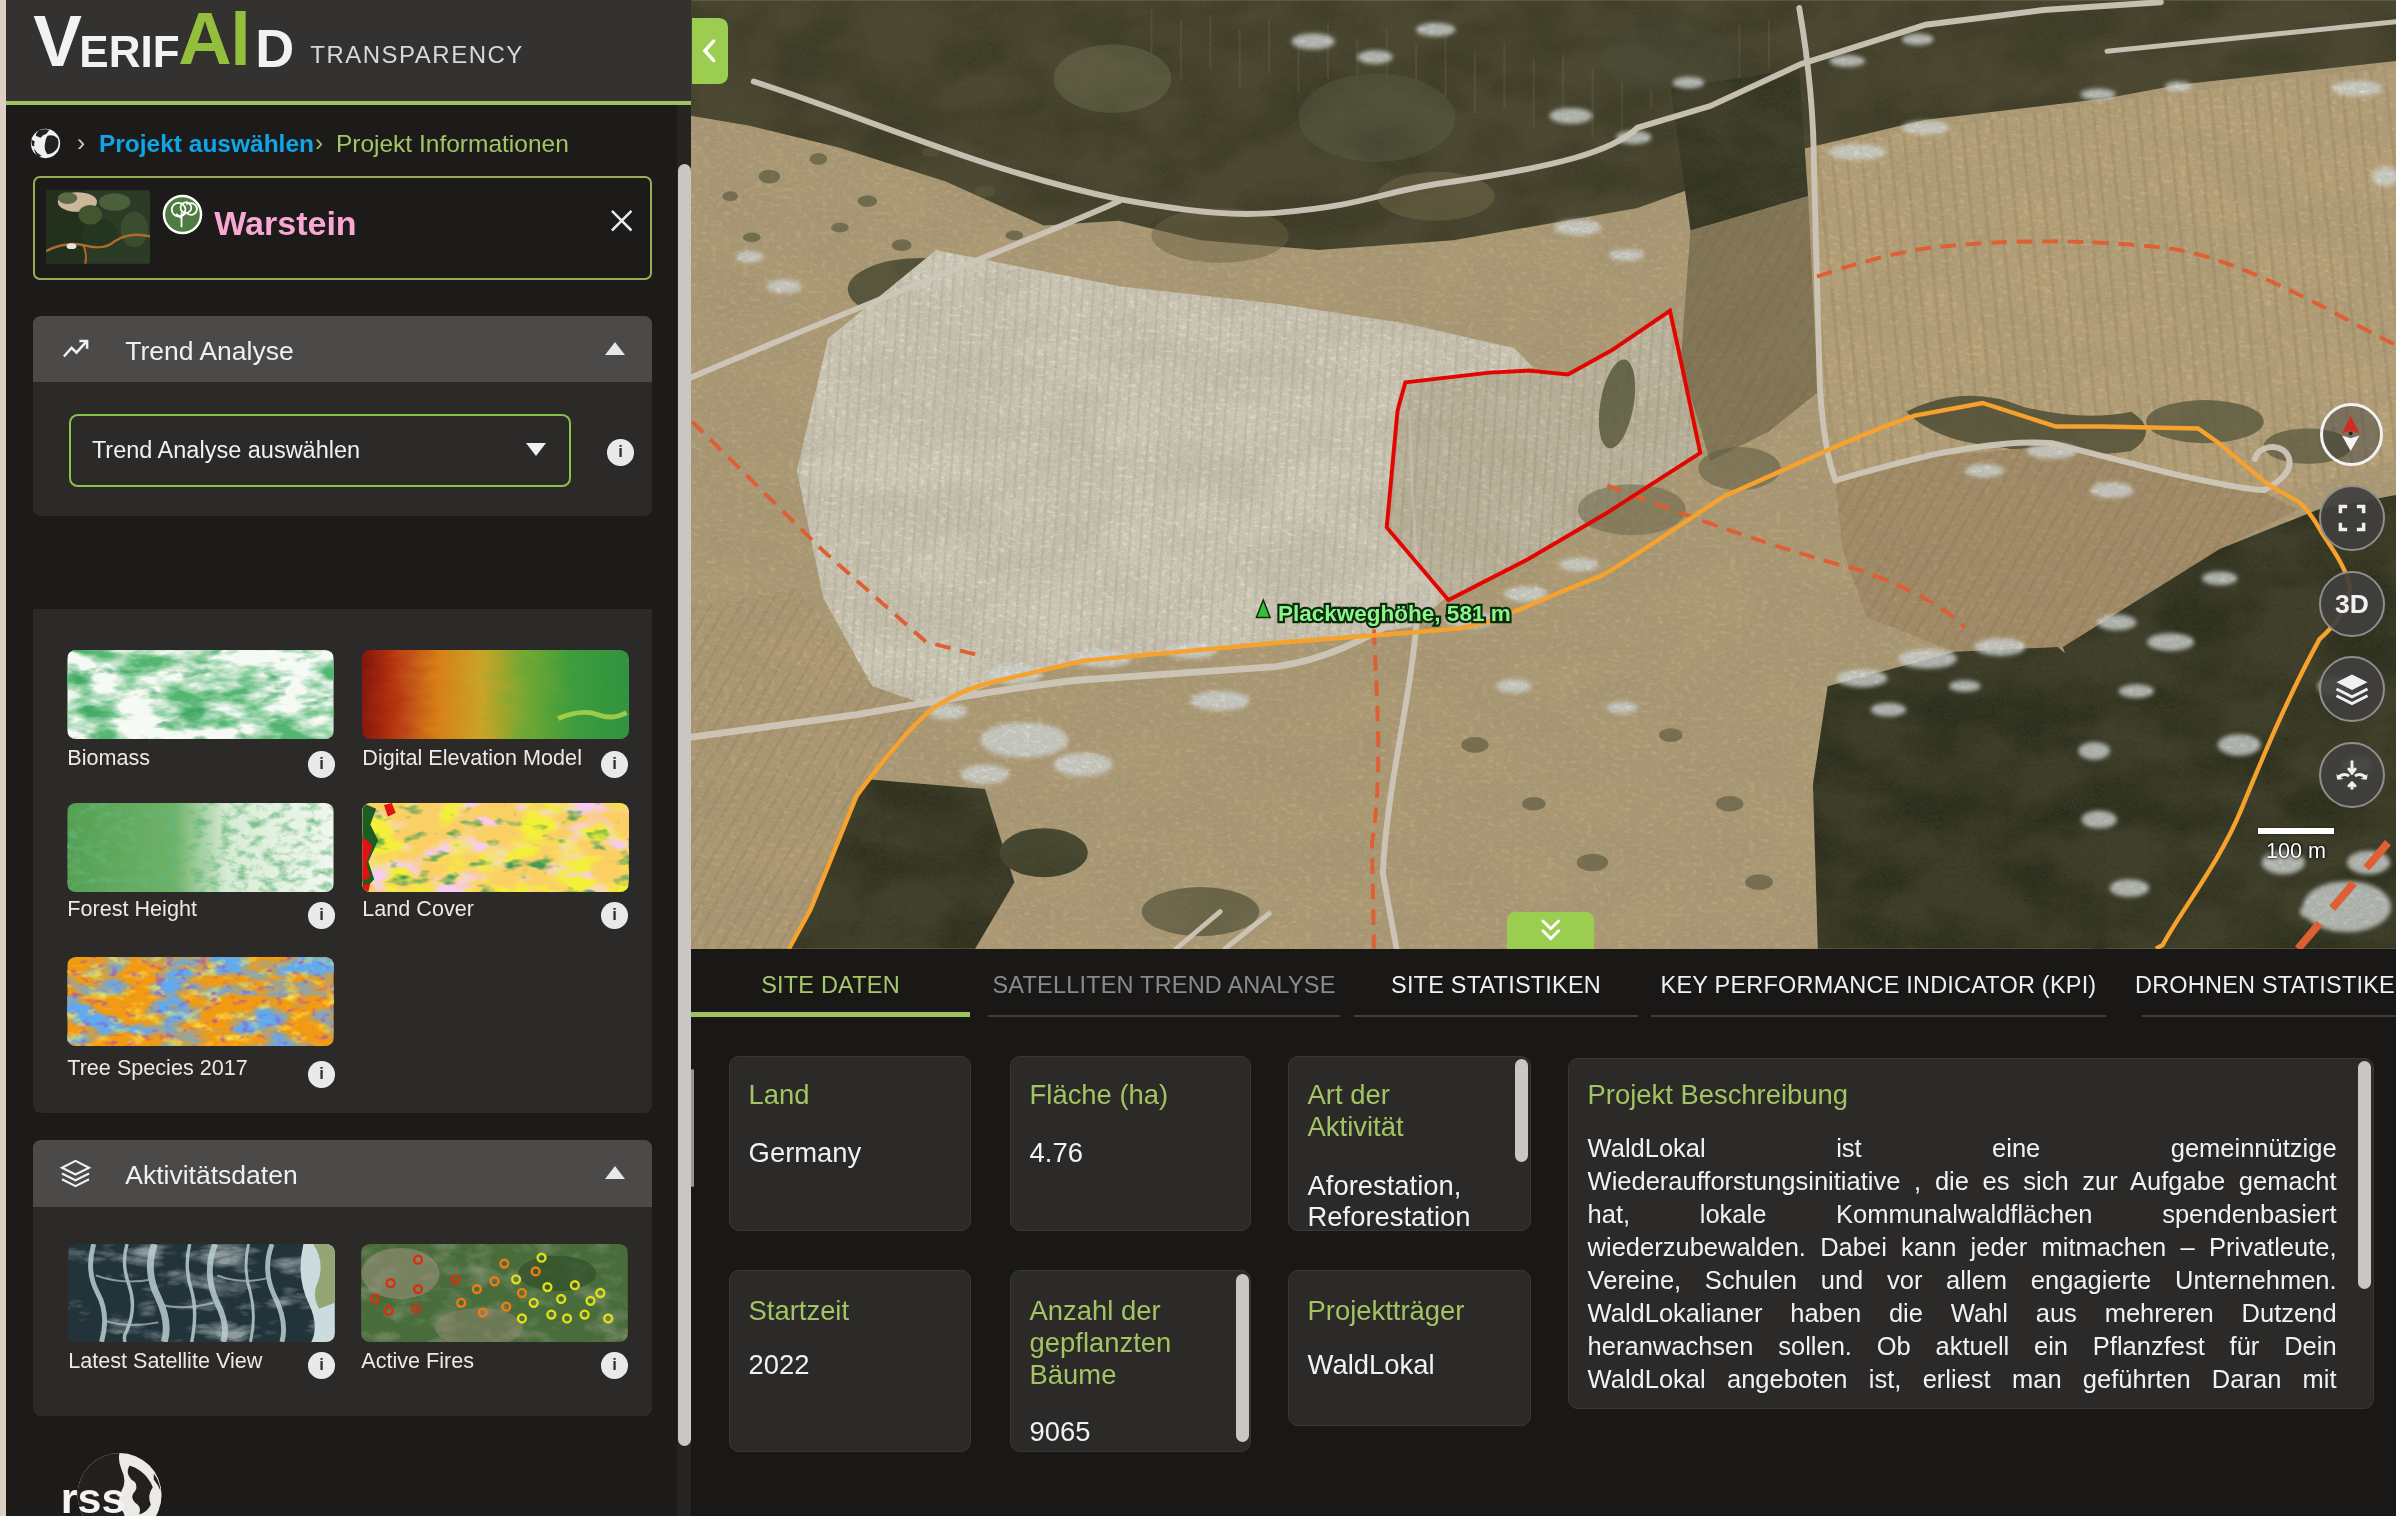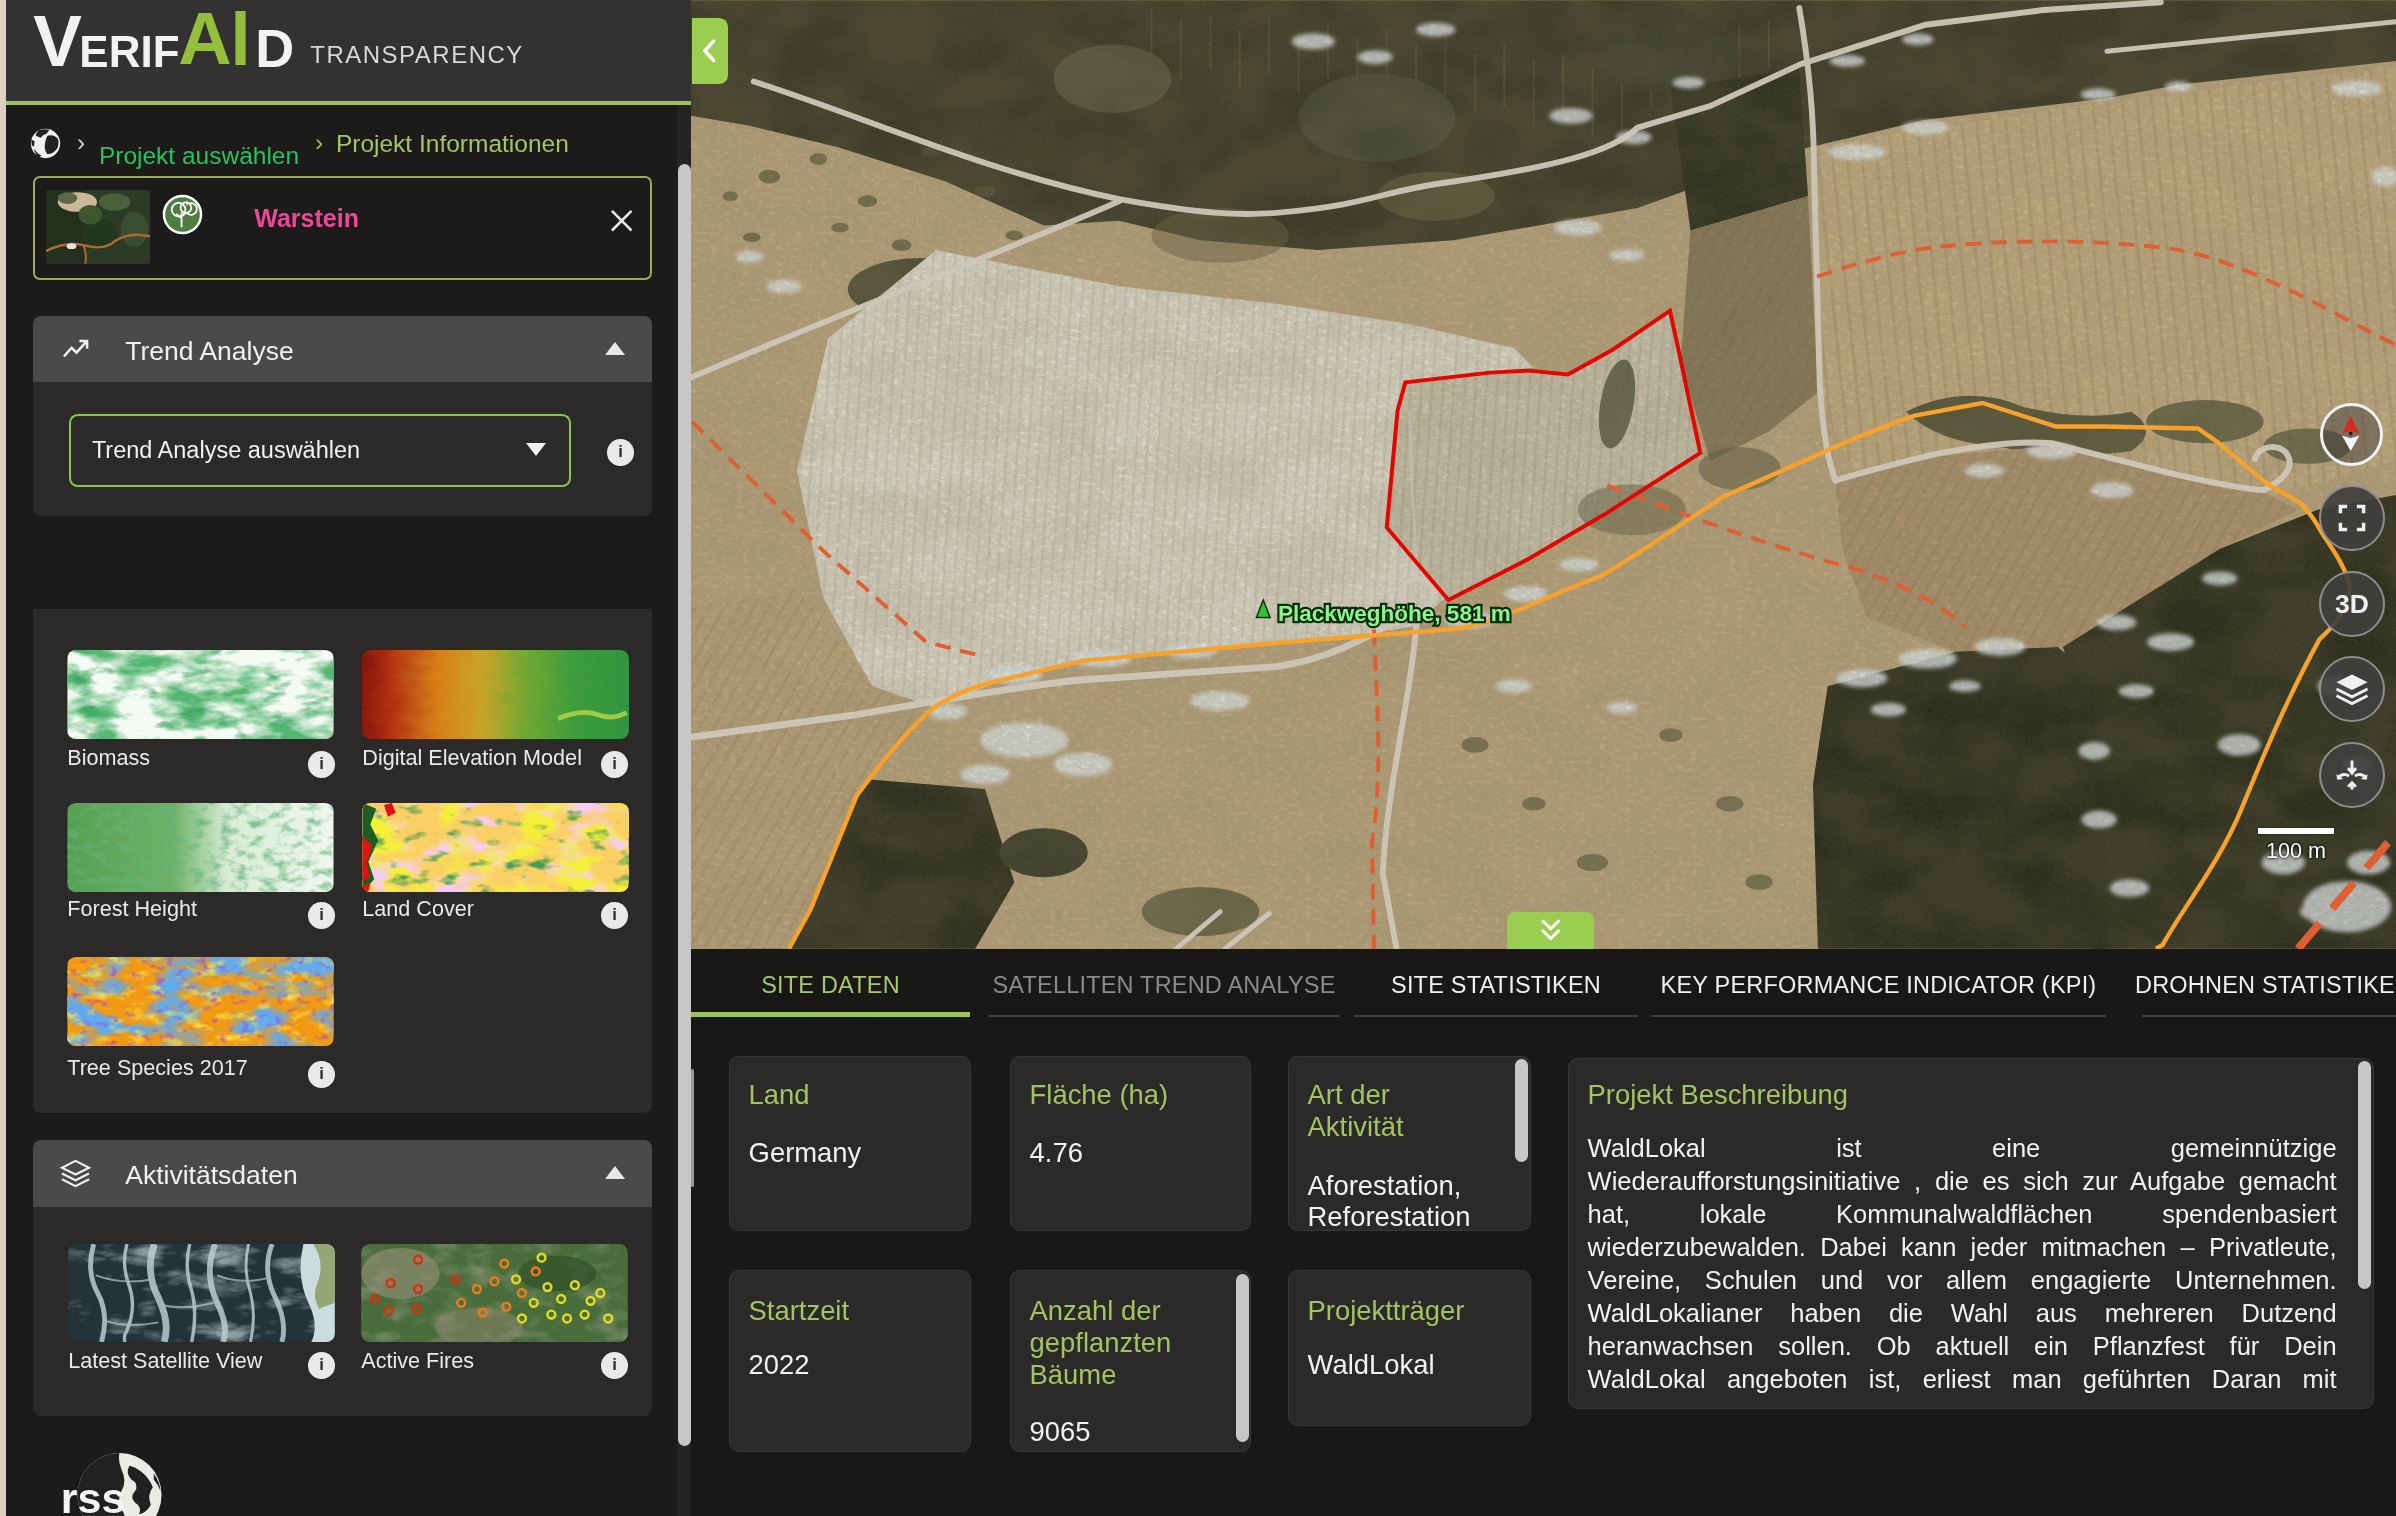--- a/index.html
+++ b/index.html
@@ -375,21 +375,21 @@
     <div id="greenline"></div>
 
     <svg class="abs" style="left:19.6px;top:123px;" width="41" height="41" viewBox="0 0 42 42">
       <circle cx="21" cy="21" r="15" fill="#f0f0f0"></circle>
       <path d="M14,7.5 Q20,5.5 25,7 L22,11 Q18,12 16,15 L11,13 Q12,9.5 14,7.5 Z" fill="#23211f"></path>
       <path d="M23,13 Q29,11 33.5,16 Q35.5,21 33,26 Q29,31.5 23,32 Q19,27 20.5,21 Q21,16 23,13 Z" fill="#23211f"></path>
       <path d="M9,26 Q12,31 17,33.5 L14,35 Q10.5,32 9,26 Z" fill="#23211f"></path>
       <path d="M6.5,17 L10,19 Q9,22 9.5,24 L7,23 Q6.4,20 6.5,17 Z" fill="#23211f"></path>
     </svg>
     <span class="abs" style="left:71px;top:129px;color:#cfcdcb;font-size:24.5px;">›</span>
-    <span class="abs" style="left:93px;top:142px;color:#22c55e;font-size:24.5px;">Projekt auswählen</span>
+    <span class="abs" style="left:93px;top:130px;color:#0ea5e9;font-size:24.5px;font-weight:bold;">Projekt auswählen</span>
     <span class="abs" style="left:309px;top:129px;color:#9bbf5e;font-size:24.5px;">›</span>
     <span class="abs" style="left:330px;top:130px;color:#a4c566;font-size:24.5px;">Projekt Informationen</span>
 
     <div class="abs" style="left:27.4px;top:176px;width:619px;height:104px;border:2px solid #9aad52;border-radius:6.9px;">
       <svg class="abs" style="left:10.8px;top:11.8px;border-radius:2.9px;" width="104" height="74" viewBox="0 0 106 75">
         <rect width="106" height="75" fill="#2c3b25"></rect>
         <rect x="0" y="0" width="40" height="75" fill="#22301d"></rect>
         <ellipse cx="32" cy="12" rx="20" ry="10" fill="#cbb89a"></ellipse>
         <ellipse cx="22" cy="8" rx="10" ry="6" fill="#5d6847"></ellipse>
         <ellipse cx="70" cy="12" rx="16" ry="9" fill="#49603b"></ellipse>
@@ -403,21 +403,21 @@
       <svg class="abs" style="left:127px;top:15.7px;" width="41" height="41" viewBox="0 0 42 42">
         <circle cx="21" cy="21" r="19" fill="#4e7d42" stroke="#ffffff" stroke-width="2.5"></circle>
         <g stroke="#ffffff" stroke-width="1.8" fill="none">
           <circle cx="17" cy="16" r="7"></circle>
           <circle cx="24.5" cy="14" r="5.5"></circle>
           <path d="M20,34 L20,19 M20,25 L14.5,20.5 M20,23 L25,19"></path>
         </g>
         <path d="M27,10 a6,6 0 1 1 -2,9" stroke="#fff" stroke-width="1.8" fill="none"></path>
         <path d="M25,7 l3,2 l-3,3 z" fill="#fff"></path>
       </svg>
-      <span class="abs" style="left:179px;top:25.5px;color:#ec4899;font-size:25px;font-weight:bold;margin-left:40px;">Warstein</span>
+      <span class="abs" style="left:179px;top:25.5px;color:#f9a8d4;font-size:34px;font-weight:bold;">Warstein</span>
       <svg class="abs" style="left:573px;top:29px;" width="27.4" height="27.4" viewBox="0 0 28 28">
         <path d="M4,4 L24,24 M24,4 L4,24" stroke="#e8e8e8" stroke-width="2.6"></path>
       </svg>
     </div>
 
     <div class="sect-h" style="top:316px;">
       <svg class="abs" style="left:27.4px;top:19.6px;" width="29" height="27.4" viewBox="0 0 30 28">
         <path d="M3,21 L11,12 L16,17 L26,6" stroke="#f0f0f0" stroke-width="2.6" fill="none"></path>
         <path d="M19,5 L27,5 L27,13" stroke="#f0f0f0" stroke-width="2.6" fill="none"></path>
       </svg>

